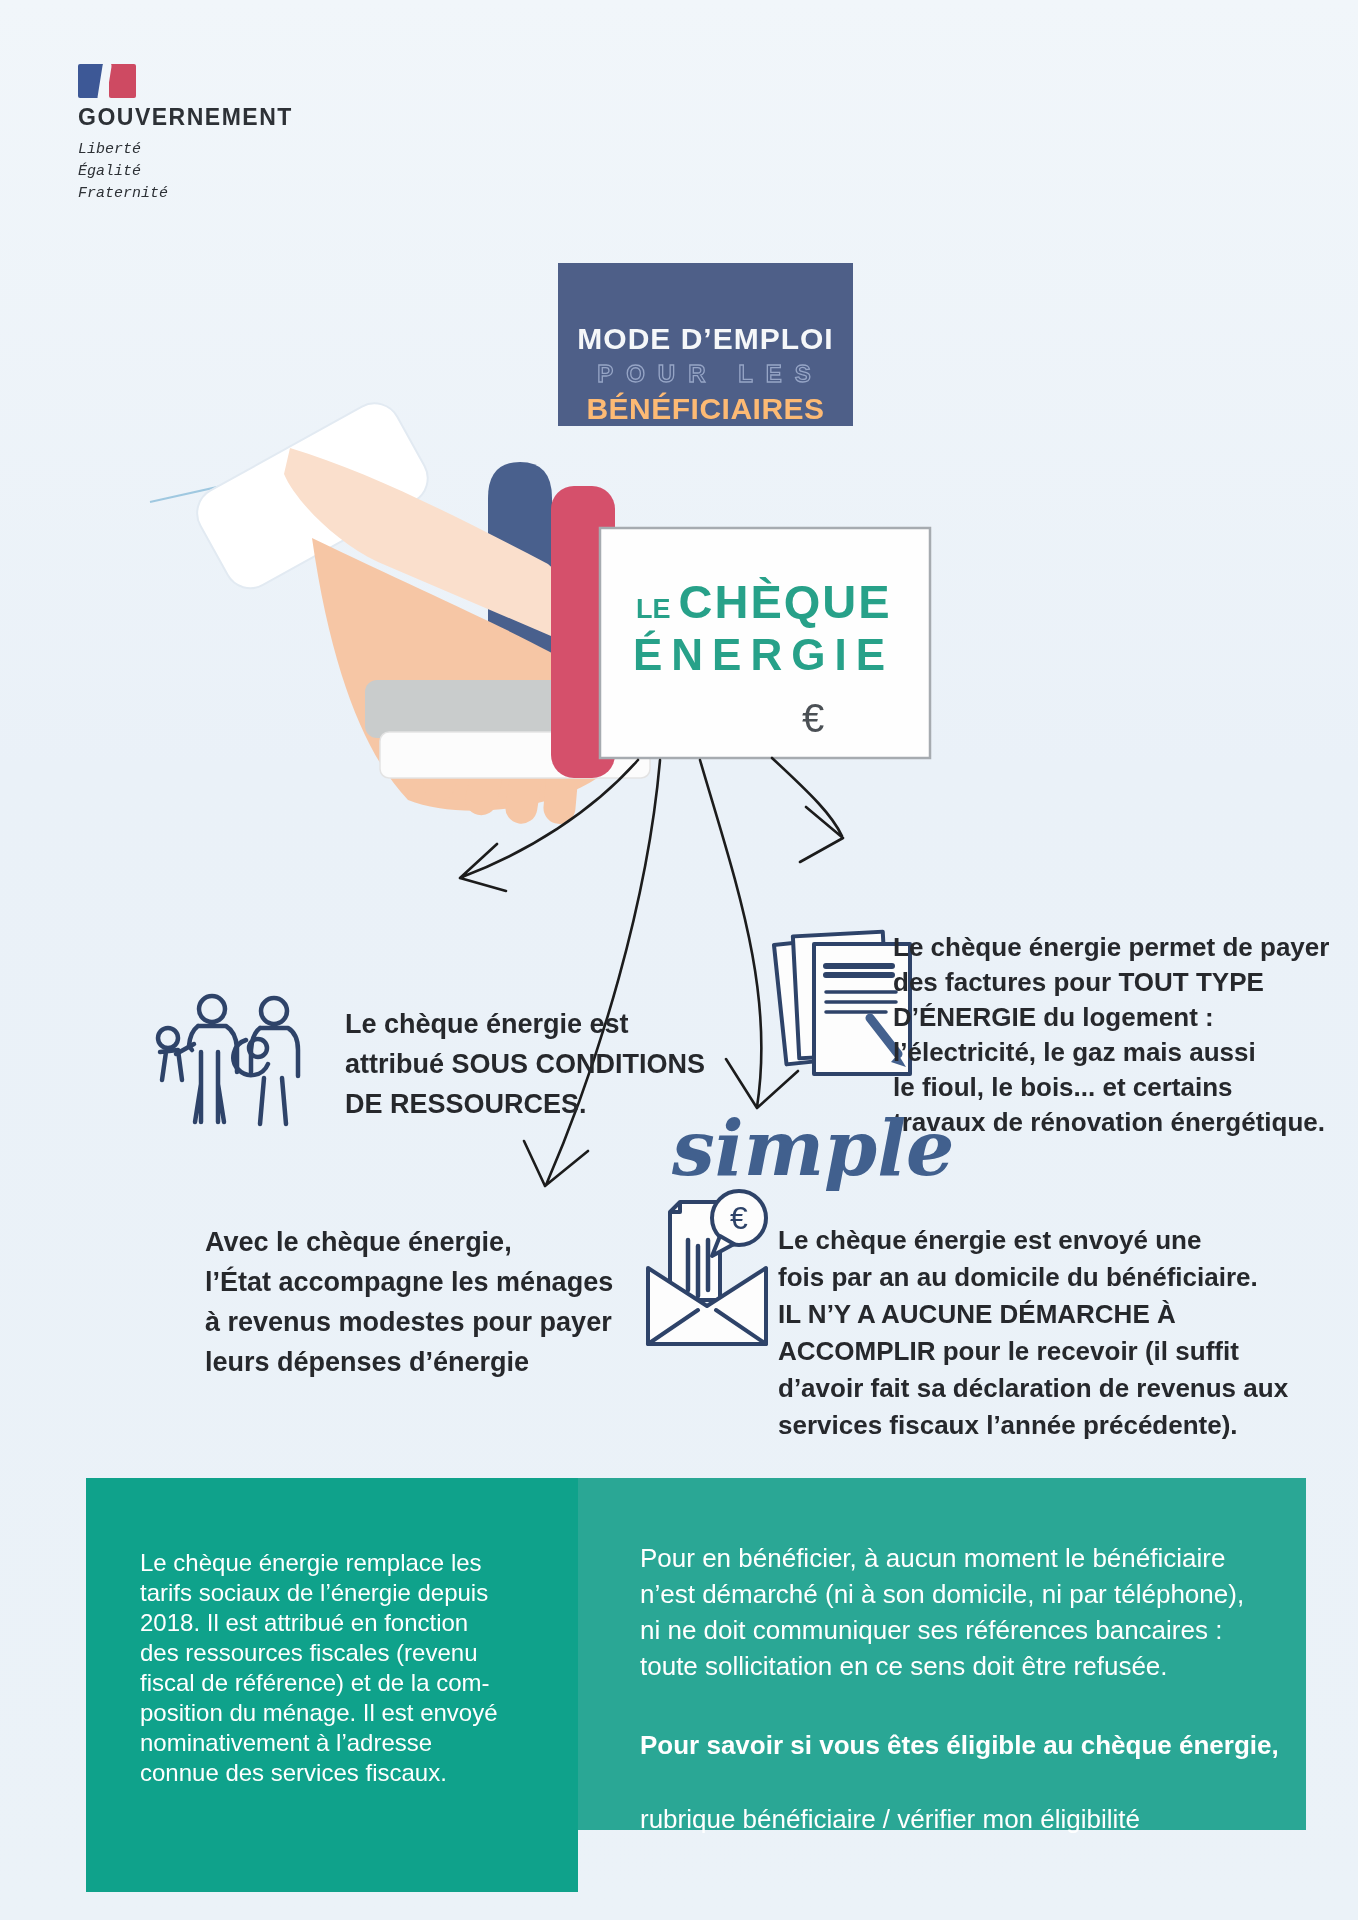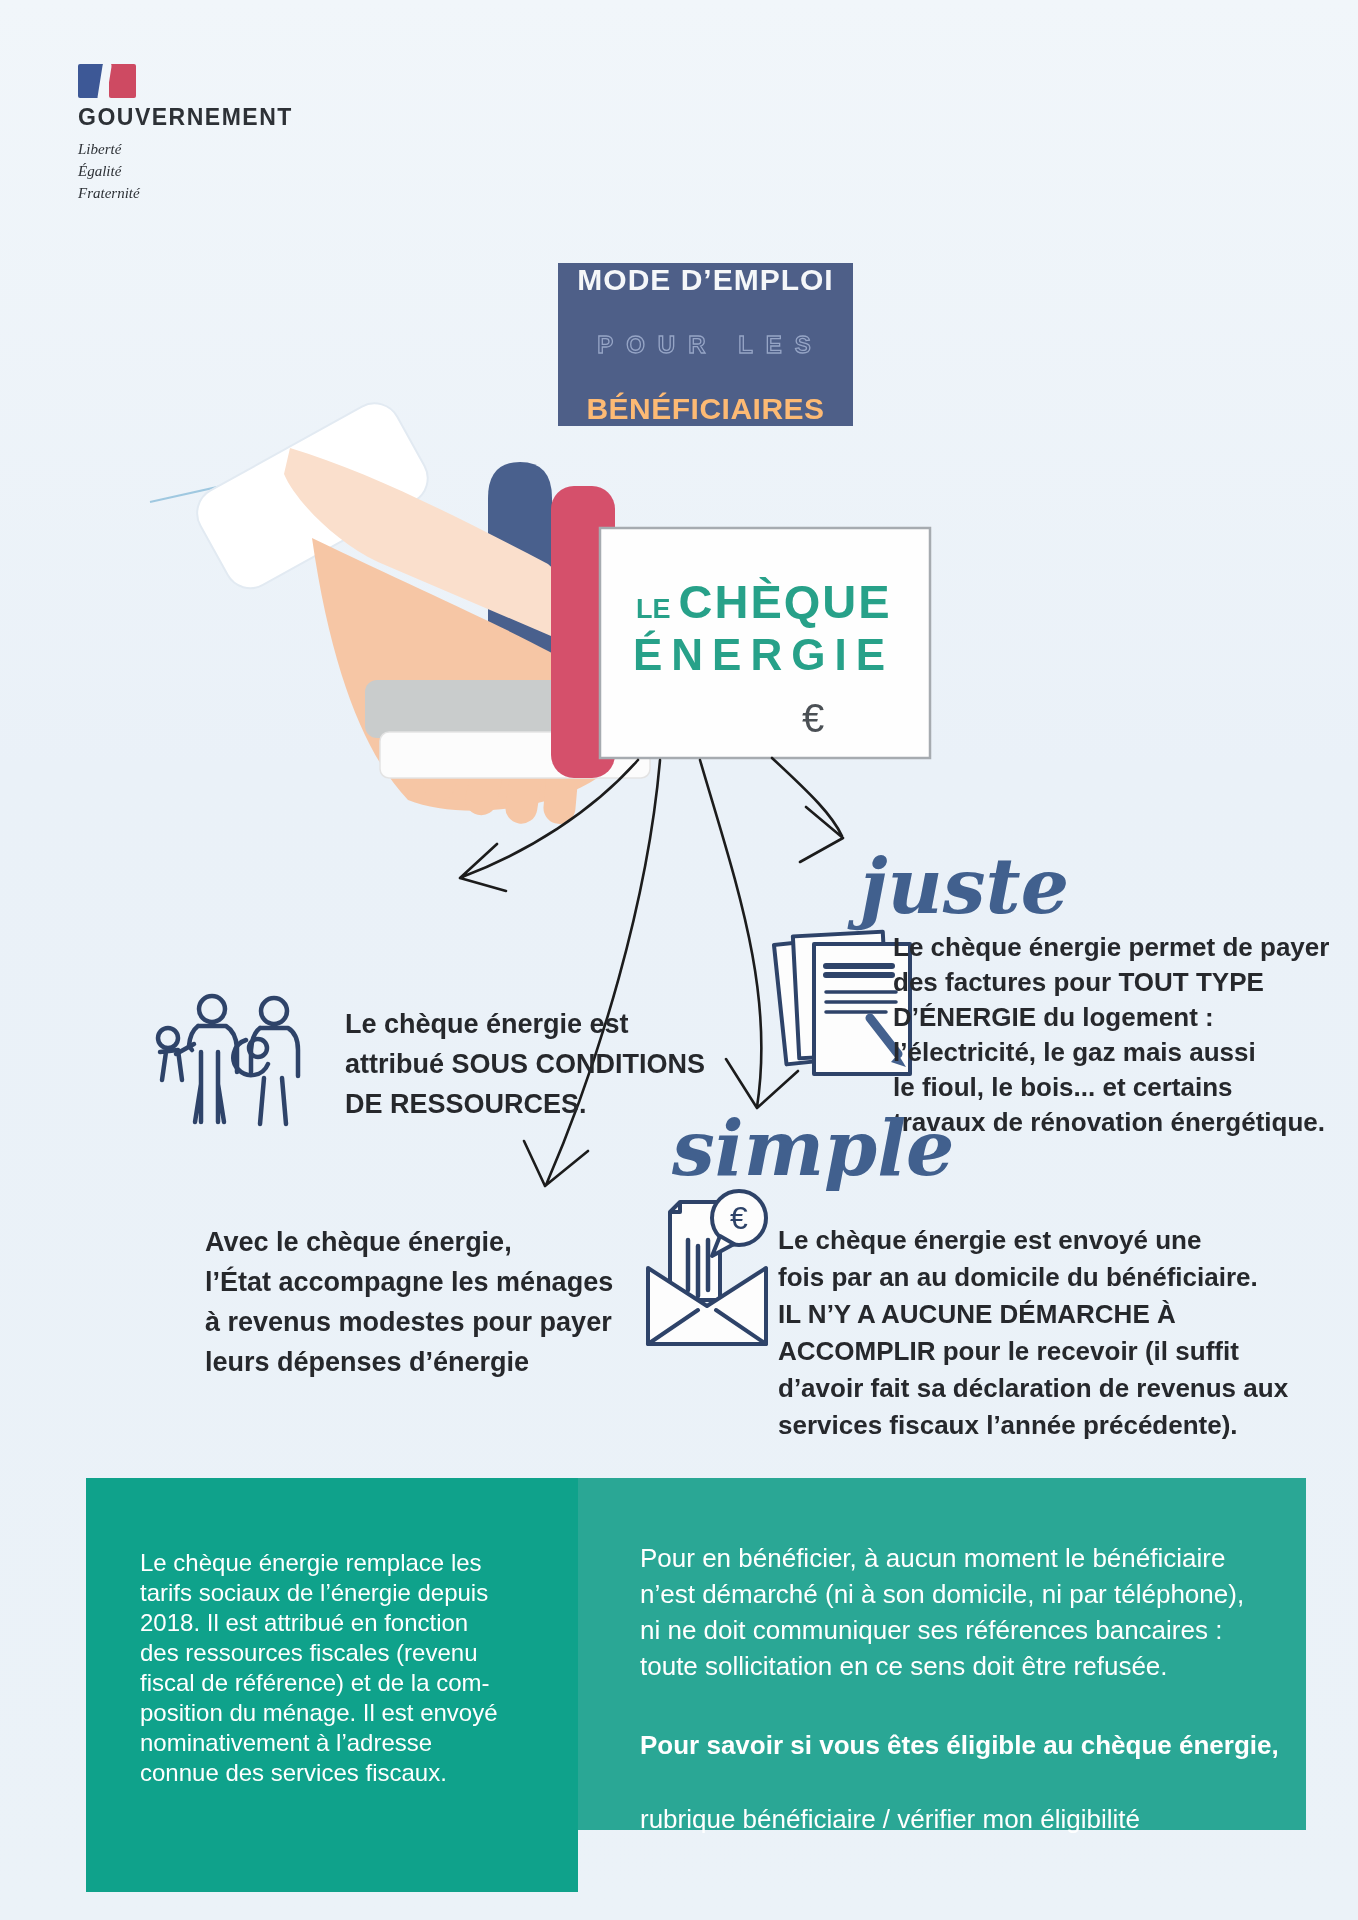--- a/index.html
+++ b/index.html
@@ -10,25 +10,25 @@
   }
   .abs{position:absolute;}
 
   
   #gov-logo{left:78px;top:64px;width:260px;color:#2d3136;}
   .flag{position:relative;width:62px;height:34px;margin-bottom:6px;}
   .flag .b{position:absolute;left:0;top:0;width:27px;height:34px;background:#3d5896;border-radius:2px;}
   .flag .r{position:absolute;left:31px;top:0;width:27px;height:34px;background:#ce4a62;border-radius:2px;}
   .flag .wave{position:absolute;left:22px;top:-2px;width:9px;height:40px;background:#f1f6fa;transform:rotate(9deg);border-radius:4px;}
   .brand{font-size:23px;font-weight:bold;letter-spacing:1.5px;}
-  .motto{margin-top:8px;font-family:Liberation Serif, serif;font-style:italic;font-size:15px;line-height:1.45;white-space:pre-line;}
+  .motto{margin-top:8px;font-family:Liberation Mono, monospace;font-style:italic;font-size:15px;line-height:1.45;white-space:pre-line;}
 
   
   #header-box{left:558px;top:263px;width:295px;height:163px;background:#4e5f88;
-    display:flex;flex-direction:column;justify-content:space-between;align-items:center;gap:4px;}
+    display:flex;flex-direction:column;justify-content:flex-end;align-items:center;gap:4px;}
   #header-box .l1{color:#f5f7f9;font-size:30px;font-weight:bold;letter-spacing:1px;}
   #header-box .l2{font-size:24px;font-weight:bold;letter-spacing:13px;color:transparent;
     -webkit-text-stroke:1.3px #96a5c6;margin-left:10px;}
   #header-box .l3{color:#fdba74;font-size:30px;font-weight:bold;letter-spacing:0.5px;}
 
   
   .big-title{font-family:"DejaVu Serif",serif;font-style:italic;font-weight:bold;color:#41608e;}
   #title-solidaire{left:138px;top:892px;font-size:76px;}
   #title-juste{left:860px;top:842px;font-size:76px;}
   #title-simple{left:672px;top:1104px;font-size:76px;}
@@ -135,21 +135,20 @@
       <path d="M114 36 Q106 42 105 58 L105 80 M114 36 L142 36 Q152 42 152 58 L152 84"></path>
       <circle cx="112" cy="56" r="9"></circle>
       <path d="M100 48 A 18 18 0 1 0 122 72"></path>
       <path d="M118 86 L114 132 M136 86 L140 132"></path>
     </g>
   </svg>
   <div class="abs para" id="para-solidaire">Le chèque énergie est
 attribué SOUS CONDITIONS
 DE RESSOURCES.</div>
 
-  <div class="abs big-title" id="title-juste">juste</div>
   <svg class="abs" style="left:772px;top:922px;" width="170" height="175" viewBox="0 0 170 175">
     <g stroke="#2e4369" stroke-width="4" fill="#fdfdfd" stroke-linejoin="round">
       <rect x="8" y="18" width="90" height="120" transform="rotate(-6 53 78)"></rect>
       <rect x="24" y="12" width="90" height="122" transform="rotate(-3 69 73)"></rect>
       <rect x="42" y="22" width="96" height="130"></rect>
     </g>
     <g stroke="#2e4369" fill="none" stroke-linecap="round">
       <path d="M54 44 H120 M54 53 H120" stroke-width="6"></path>
       <path d="M54 70 H124 M54 80 H124 M54 90 H114" stroke-width="3.5"></path>
     </g>

